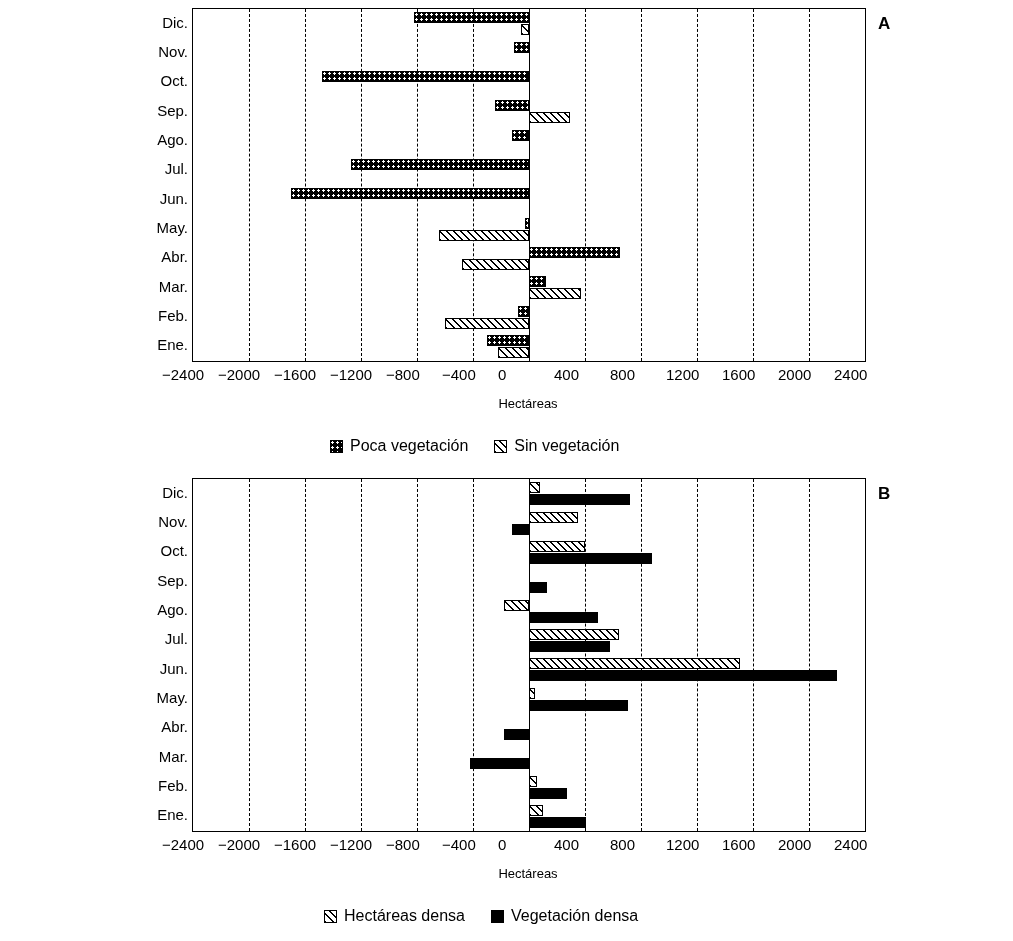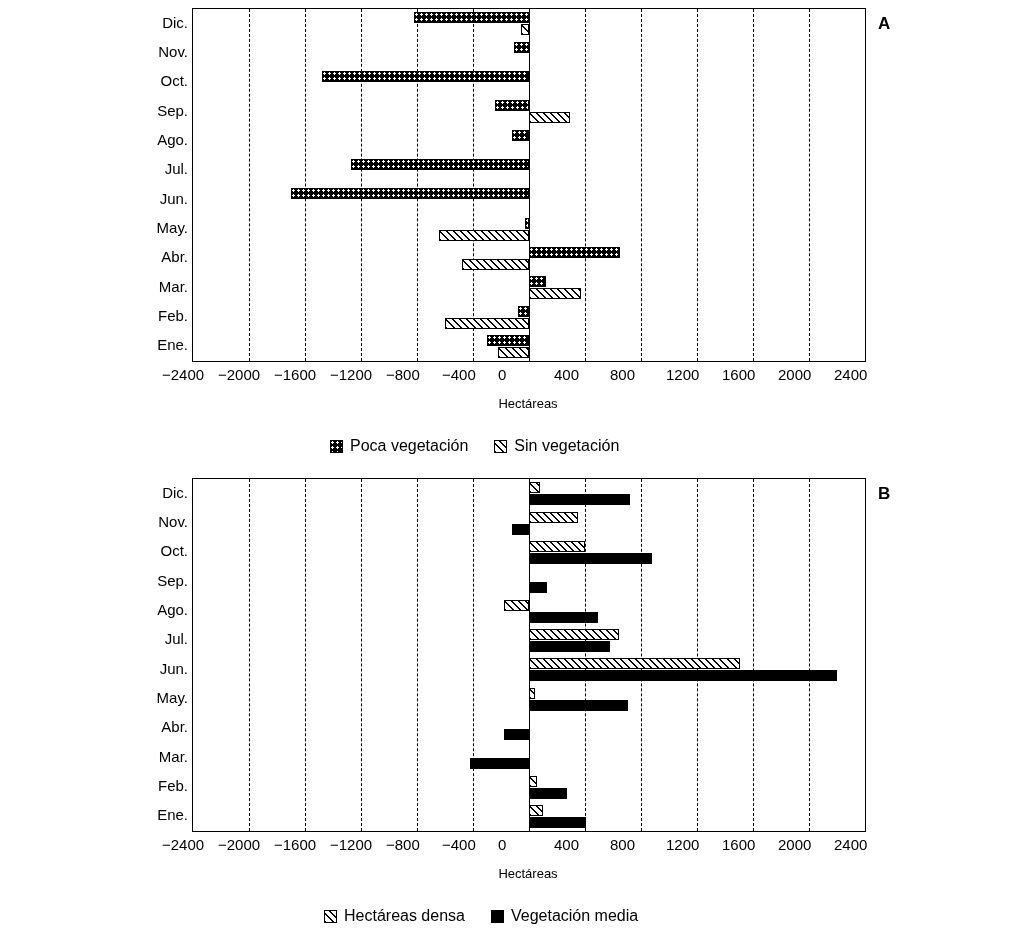--- a/index.html
+++ b/index.html
@@ -193,18 +193,18 @@
 
     <div class="axis-title" style="left:192px;top:866px;width:672px;">Hectáreas</div>
 
     <div class="legend" id="legendB" style="left:324px;top:907px;">
         <div class="legend-item">
           <span class="swatch fill-hatch"></span>
           <span>Hectáreas densa</span>
         </div>
         <div class="legend-item">
           <span class="swatch fill-solid"></span>
-          <span>Vegetación media</span>
+          <span>Vegetación densa</span>
         </div>
       </div>
   </div>
 
 </div>
 
 </body></html>

